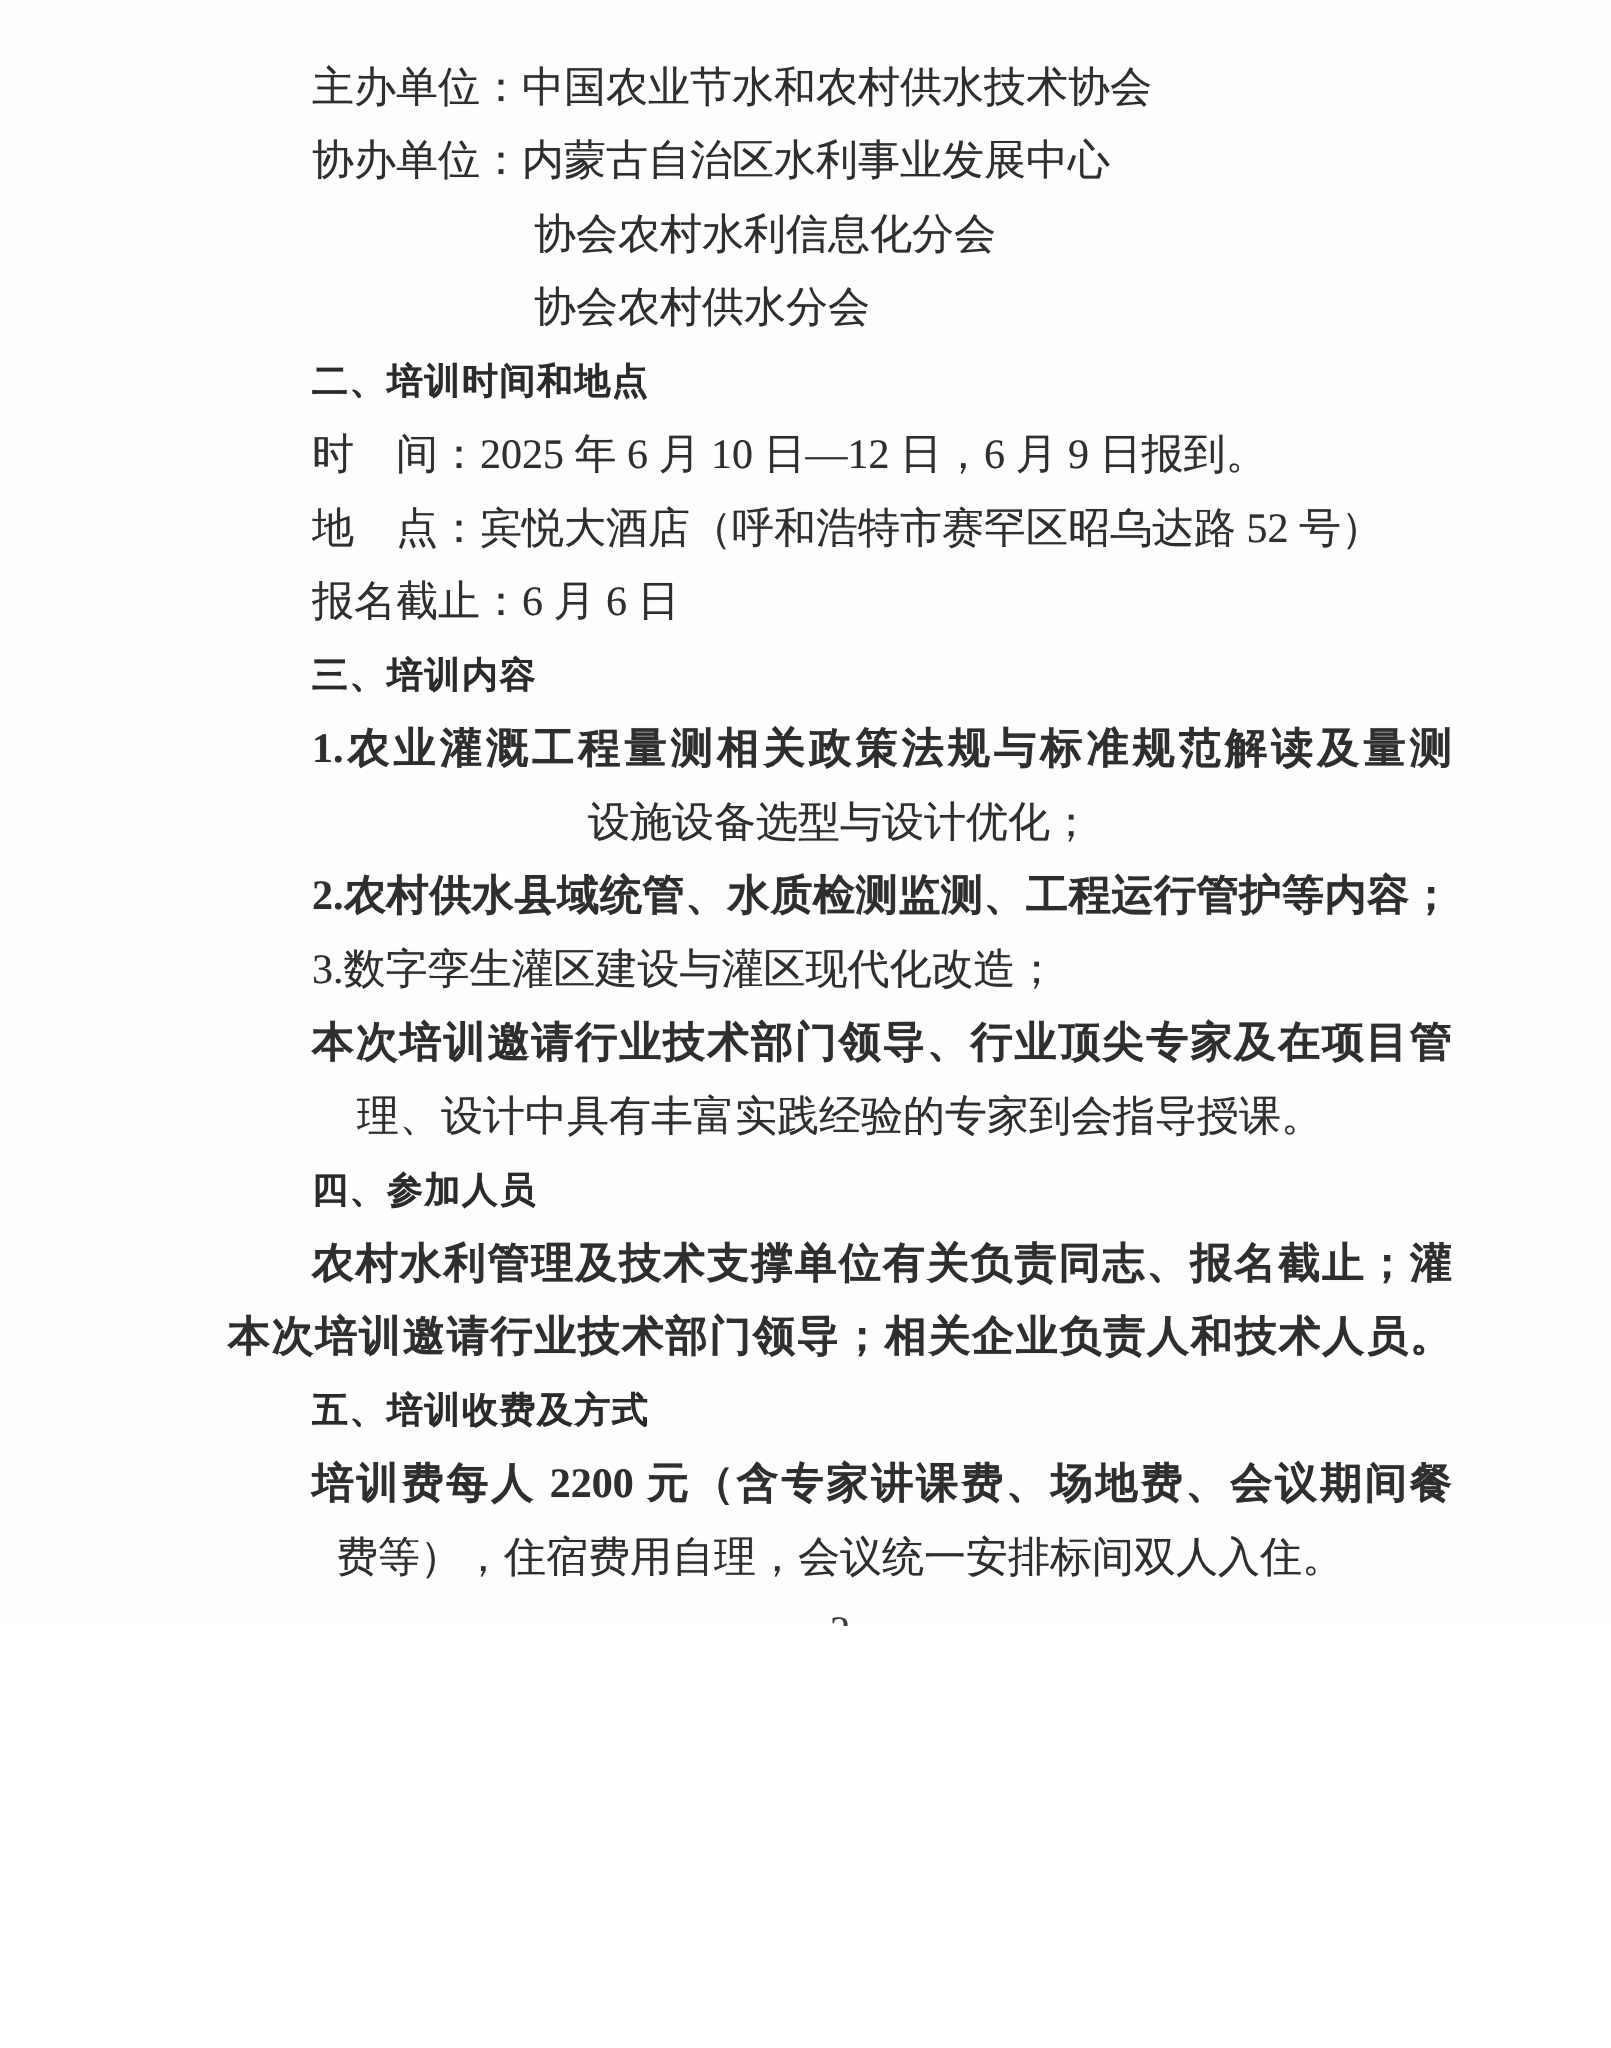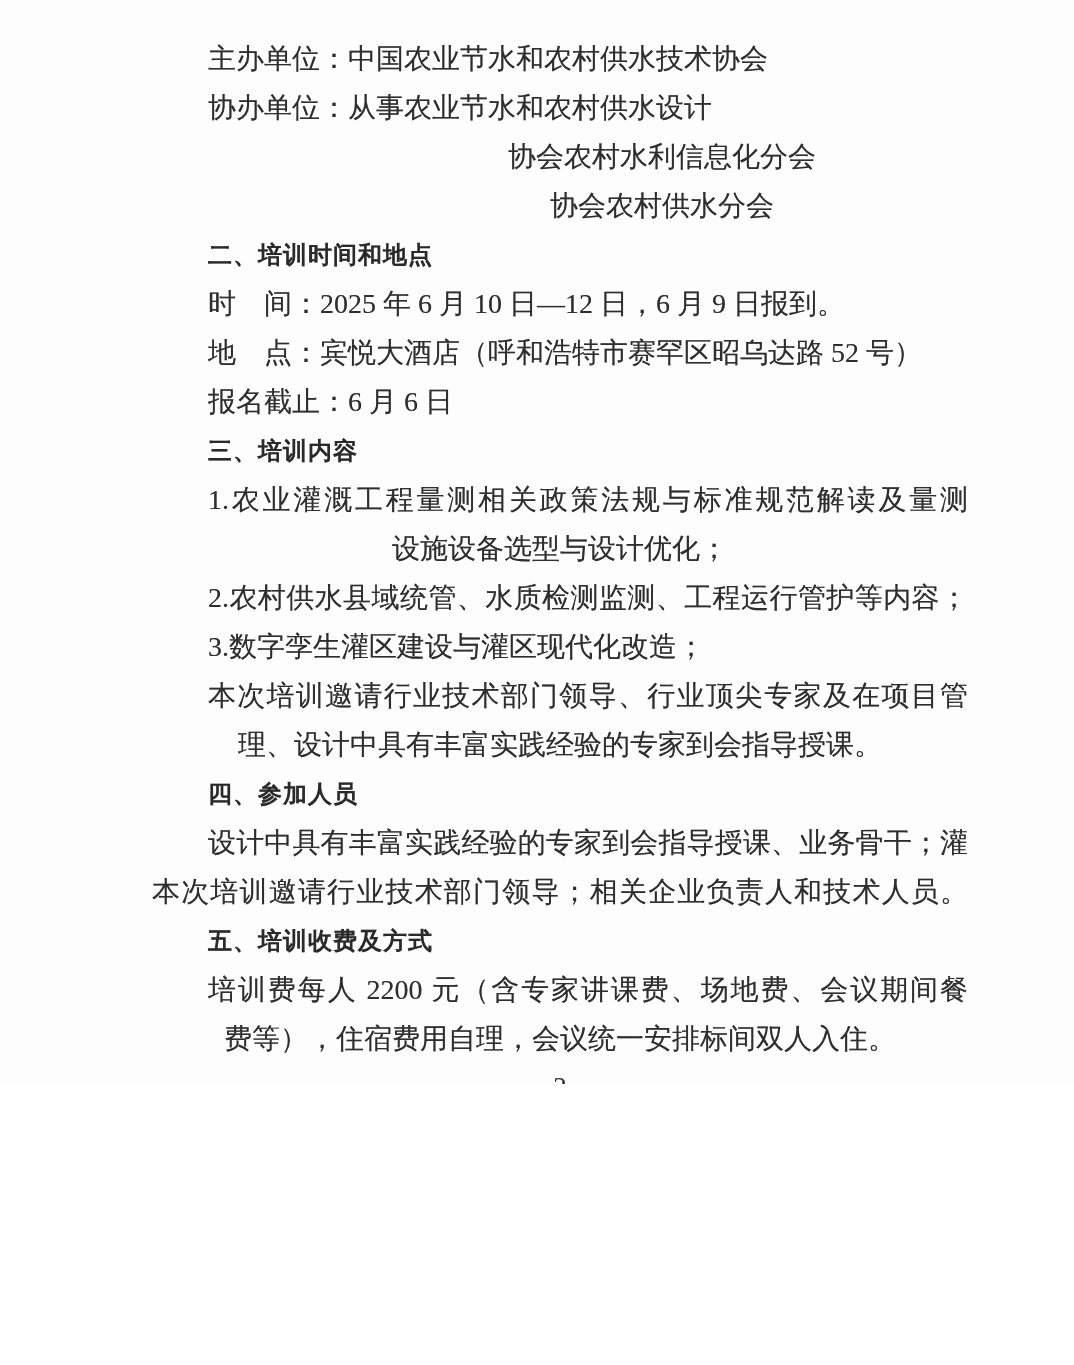--- a/index.html
+++ b/index.html
@@ -22,29 +22,30 @@
     line-height: 49px;
     font-size: 28px;
     color: #2e2e2e;
     font-family: "Liberation Serif", "DejaVu Serif", serif;
     text-shadow: 0 0 0.5px rgba(40,40,40,0.45);
     white-space: pre;
   }
   
   .indent { padding-left: 56px; }
   
-  .org-cont { padding-left: 204px; text-align: center; }
+  .org-cont { padding-left: 204px; }
   
   .cont { padding-left: 0; text-align: center; }
   
   .justify {
     text-align: justify;
     text-align-last: justify;
     text-justify: inter-character;
     white-space: normal;
+    font-weight: bold;
   }
   .heading {
     font-family: "Liberation Sans", "DejaVu Sans", sans-serif;
     font-weight: 700;
     font-size: 24px;
     color: #2a2a2a;
     letter-spacing: 1px;
   }
   .page-number {
     text-align: center;
@@ -52,35 +53,35 @@
     color: #3a3a3a;
     padding-left: 0;
   }
 </style>
 </head>
 <body>
 
 <div class="page">
   <div id="text-block">
       <div class="line indent">主办单位：中国农业节水和农村供水技术协会</div>
-      <div class="line indent">协办单位：从事农业节水和农村供水设计</div>
+      <div class="line indent">协办单位：内蒙古自治区水利事业发展中心</div>
       <div class="line org-cont">协会农村水利信息化分会</div>
       <div class="line org-cont">协会农村供水分会</div>
       <div class="line heading indent">二、培训时间和地点</div>
       <div class="line indent">时　间：2025 年 6 月 10 日—12 日，6 月 9 日报到。</div>
       <div class="line indent">地　点：宾悦大酒店（呼和浩特市赛罕区昭乌达路 52 号）</div>
       <div class="line indent">报名截止：6 月 6 日</div>
       <div class="line heading indent">三、培训内容</div>
       <div class="line indent justify">1.农业灌溉工程量测相关政策法规与标准规范解读及量测</div>
       <div class="line cont">设施设备选型与设计优化；</div>
       <div class="line indent justify">2.农村供水县域统管、水质检测监测、工程运行管护等内容；</div>
       <div class="line indent">3.数字孪生灌区建设与灌区现代化改造；</div>
       <div class="line indent justify">本次培训邀请行业技术部门领导、行业顶尖专家及在项目管</div>
       <div class="line cont">理、设计中具有丰富实践经验的专家到会指导授课。</div>
       <div class="line heading indent">四、参加人员</div>
-      <div class="line indent justify">设计中具有丰富实践经验的专家到会指导授课、业务骨干；灌</div>
+      <div class="line indent justify">农村水利管理及技术支撑单位有关负责同志、报名截止；灌</div>
       <div class="line cont justify">本次培训邀请行业技术部门领导；相关企业负责人和技术人员。</div>
       <div class="line heading indent">五、培训收费及方式</div>
       <div class="line indent justify">培训费每人 2200 元（含专家讲课费、场地费、会议期间餐</div>
       <div class="line cont">费等），住宿费用自理，会议统一安排标间双人入住。</div>
       <div class="line page-number">— 2 —</div>
     </div>
 </div>
 
 </body></html>

